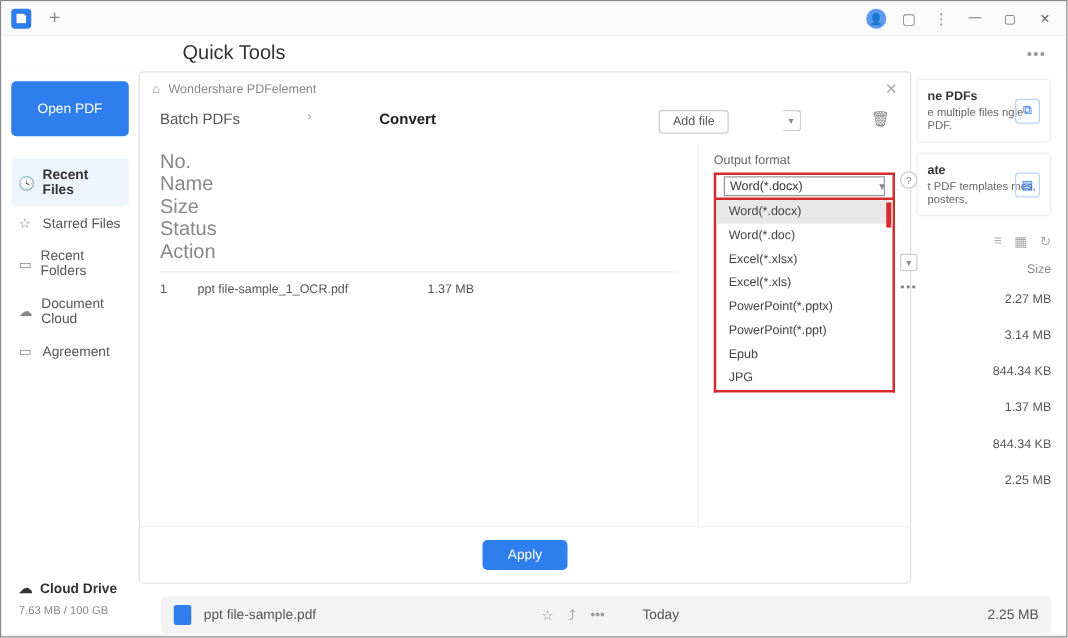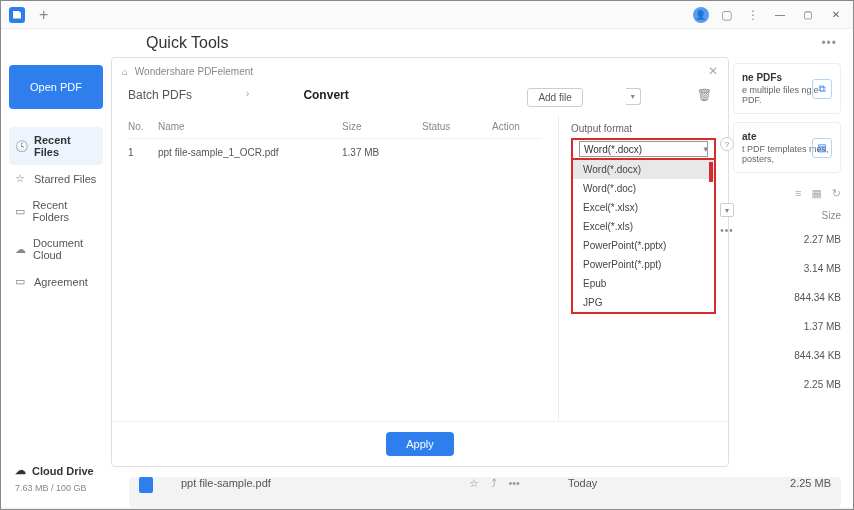--- a/index.html
+++ b/index.html
@@ -33,21 +33,21 @@
     .content { flex: 1; position: relative; background: #fff; }
     
     .bg-right { position: absolute; right: 0; top: 0; width: 120px; height: 100%; padding: 6px 12px 0 0; }
     .bg-card { border: 1px solid #eee; border-radius: 4px; padding: 8px; margin-bottom: 8px; font-size: 9px; color: #666; position: relative; }
     .bg-card-title { font-weight: 600; color: #333; font-size: 10px; margin-bottom: 2px; }
     .bg-card-icon { position: absolute; right: 8px; top: 50%; transform: translateY(-50%); width: 20px; height: 20px; border: 1px solid #b8d4f5; border-radius: 3px; display: flex; align-items: center; justify-content: center; color: #2e7eee; font-size: 10px; }
     .bg-toolbar { display: flex; gap: 10px; justify-content: flex-end; padding: 6px 0; color: #aaa; font-size: 11px; }
     .bg-size-head { text-align: right; font-size: 10px; color: #888; padding: 4px 0; }
     .bg-size-item { text-align: right; font-size: 10px; color: #555; padding: 9px 0; }
     
-    .recent-row { position: absolute; bottom: 0; left: 18px; right: 12px; height: 30px; background: #f3f3f3; border-radius: 4px; display: flex; padding: 0 10px; gap: 28px; font-size: 11px; color: #555; }
+    .recent-row { position: absolute; bottom: 0; left: 18px; right: 12px; height: 30px; background: #f3f3f3; border-radius: 4px; display: flex; align-items: center; padding: 0 10px; gap: 10px; font-size: 11px; color: #555; }
     .file-ico { width: 14px; height: 16px; background: #2e7eee; border-radius: 2px; }
     .recent-name { flex: 0 0 260px; }
     .recent-actions { display: flex; gap: 12px; color: #999; font-size: 11px; }
     .recent-date { margin-left: 20px; }
     .recent-size { margin-left: auto; }
     
     .modal { position: absolute; left: 0; top: 0; right: 124px; bottom: 40px; background: #fff; border: 1px solid #e0e0e0; border-radius: 4px; display: flex; flex-direction: column; }
     .modal-head { display: flex; align-items: center; padding: 6px 10px; }
     .crumb { font-size: 10px; color: #888; }
     .crumb .home-ico { margin-right: 4px; }
@@ -55,21 +55,21 @@
     .batch-row { display: flex; align-items: flex-start; padding: 4px 16px 8px; gap: 46px; }
     .batch-title { font-size: 12px; color: #555; }
     .batch-sep { margin: 0 8px; color: #aaa; font-size: 10px; }
     .batch-current { font-size: 12px; font-weight: 700; color: #222; }
     .add-file-btn { margin-left: auto; border: 1px solid #ccc; background: #fff; border-radius: 3px; padding: 3px 10px; font-size: 10px; cursor: pointer; color: #555; }
     .add-drop { border: 1px solid #ccc; border-left: none; border-radius: 0 3px 3px 0; padding: 3px 5px; font-size: 8px; color: #888; cursor: pointer; margin-left: -3px; }
     .trash { margin-left: 10px; color: #888; cursor: pointer; font-size: 12px; }
     
     .modal-body { flex: 1; display: flex; }
     .file-area { flex: 1; padding: 0 16px; }
-    .tbl-head { display: flex; font-size: 10px; color: #888; padding: 6px 0; border-bottom: 1px solid #f0f0f0; }
+    .tbl-head { display: flex; font-size: 16px; color: #888; padding: 6px 0; border-bottom: 1px solid #f0f0f0; flex-direction: column; }
     .tbl-row { display: flex; font-size: 10px; color: #555; padding: 8px 0; }
     .c-no { width: 30px; }
     .c-name { flex: 1; }
     .c-size { width: 80px; }
     .c-status { width: 70px; }
     .c-action { width: 50px; }
     
     .side-panel { width: 170px; border-left: 1px solid #eee; padding: 8px 12px; position: relative; }
     .sp-label { font-size: 10px; color: #666; margin-bottom: 4px; }
     .sp-help { position: absolute; right: -6px; top: 22px; width: 14px; height: 14px; border: 1px solid #ccc; border-radius: 50%; font-size: 8px; color: #888; display: flex; align-items: center; justify-content: center; background: #fff; }

